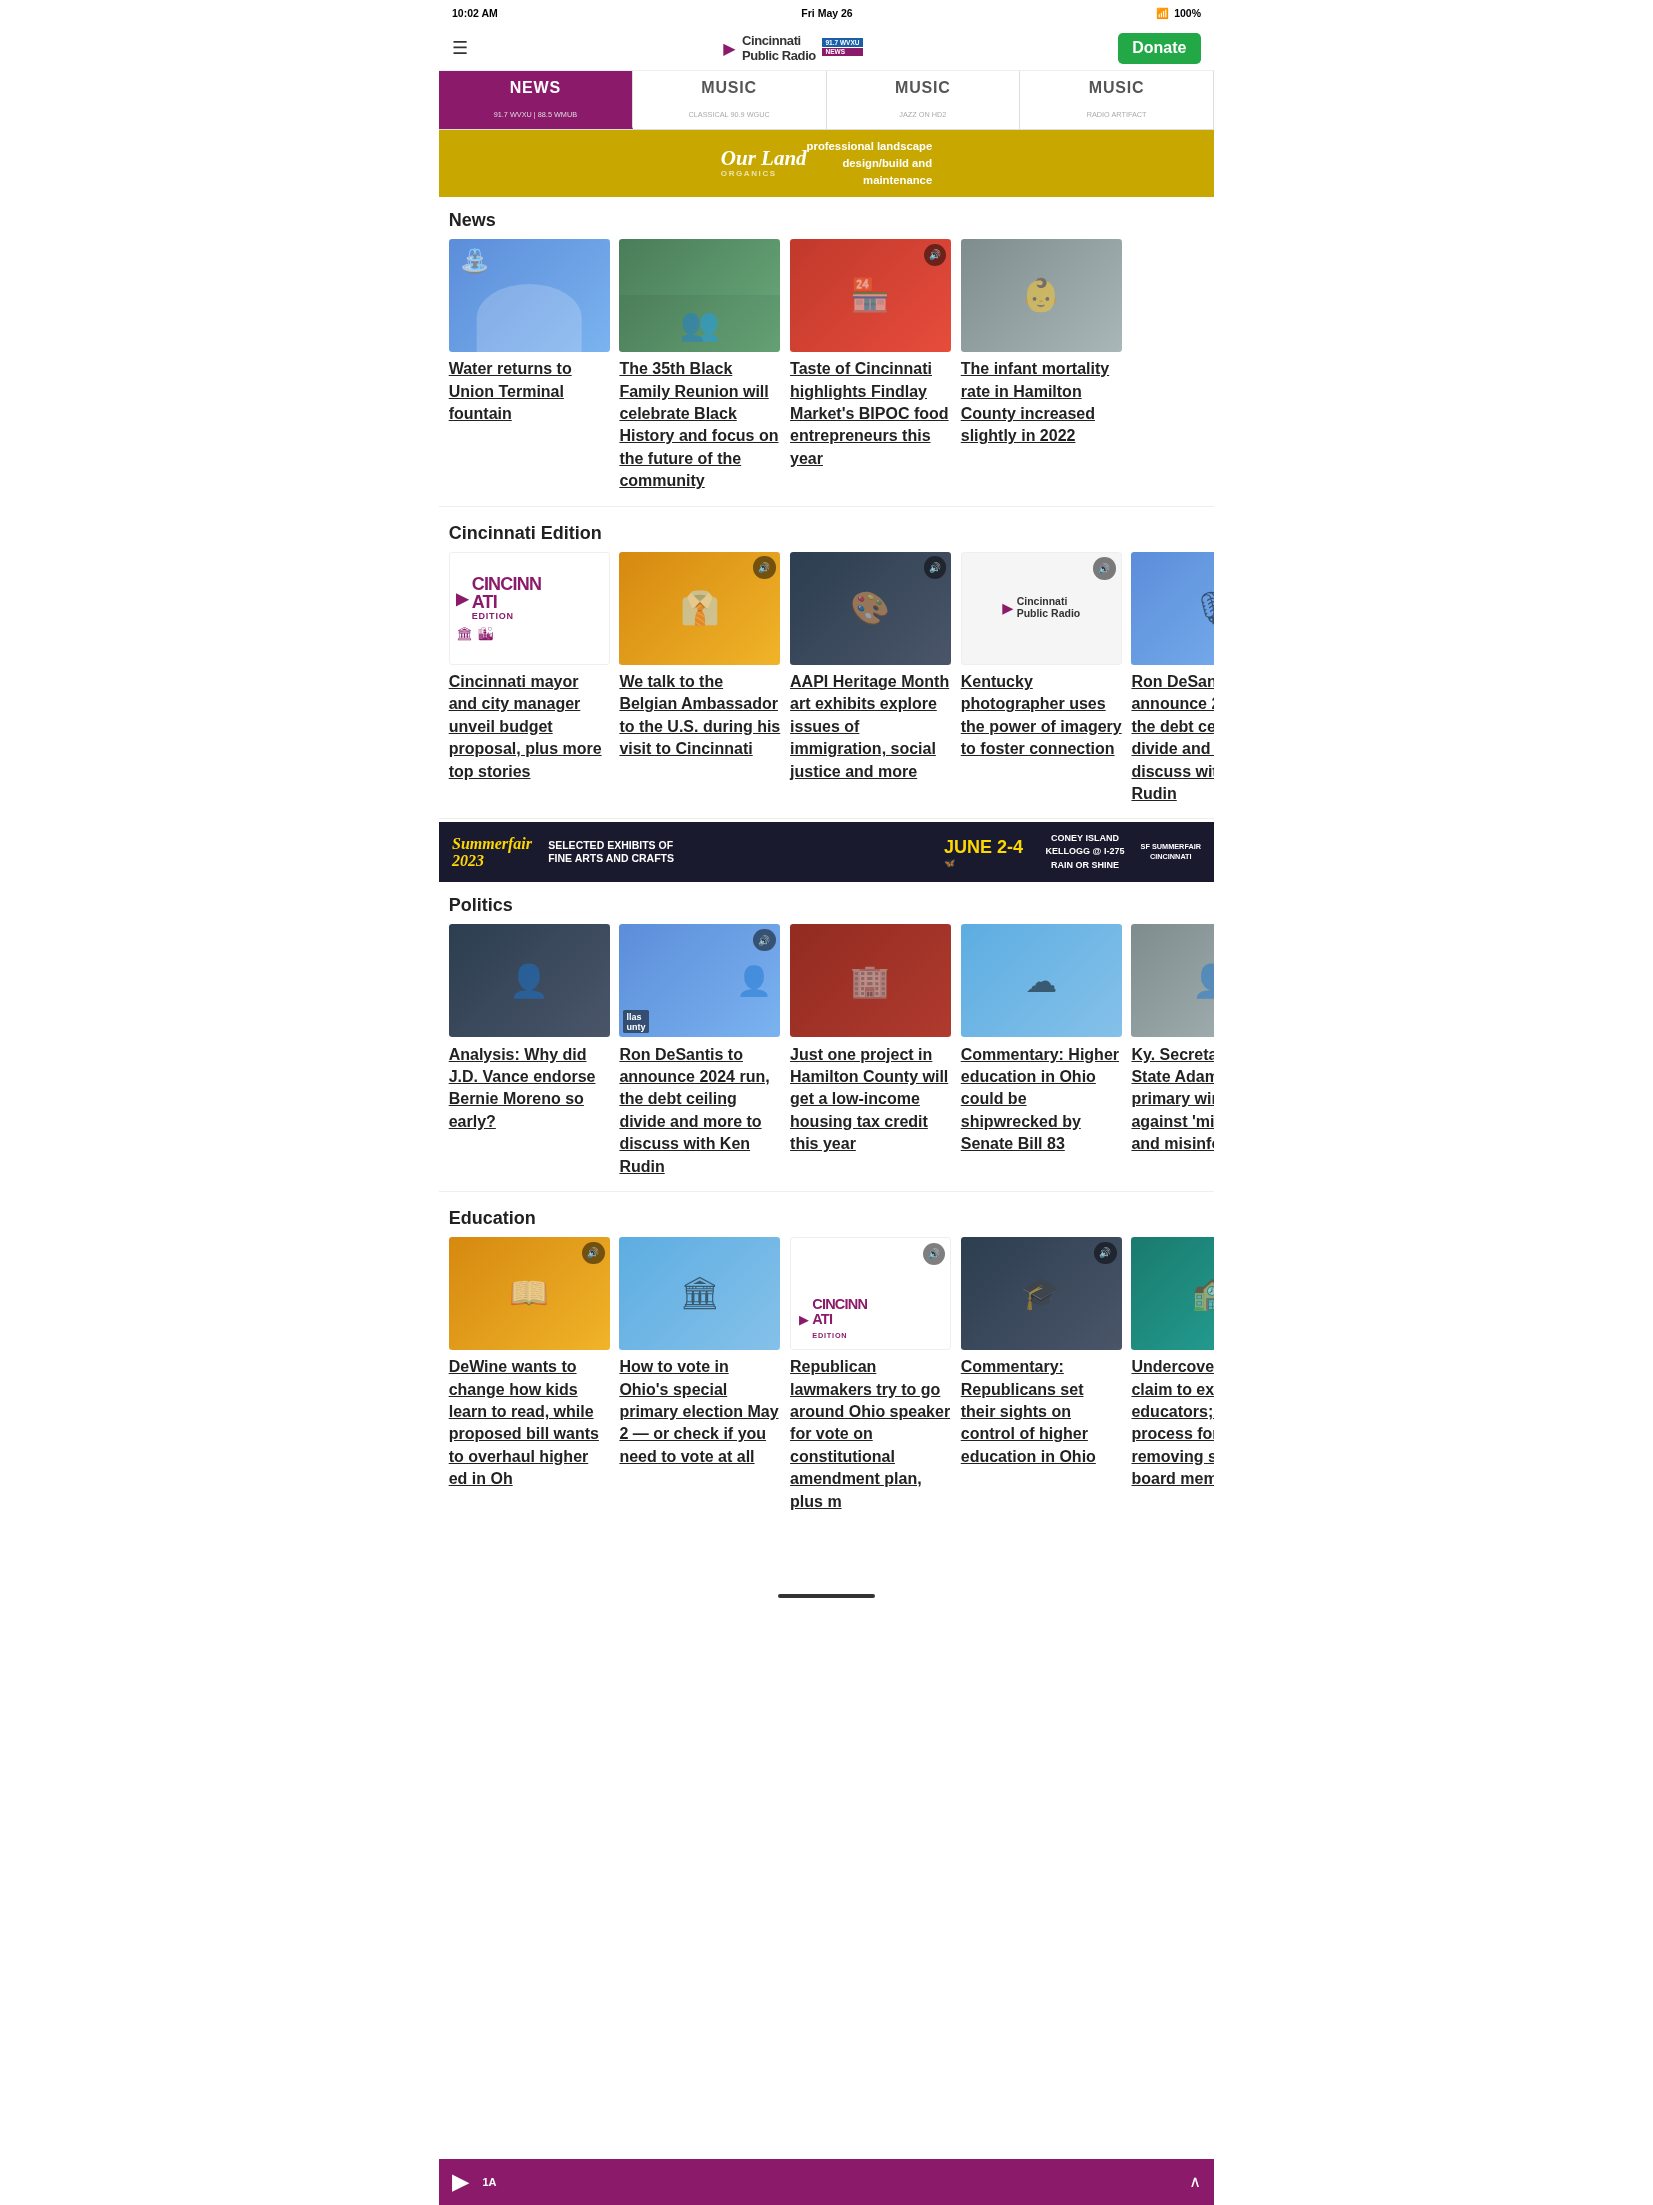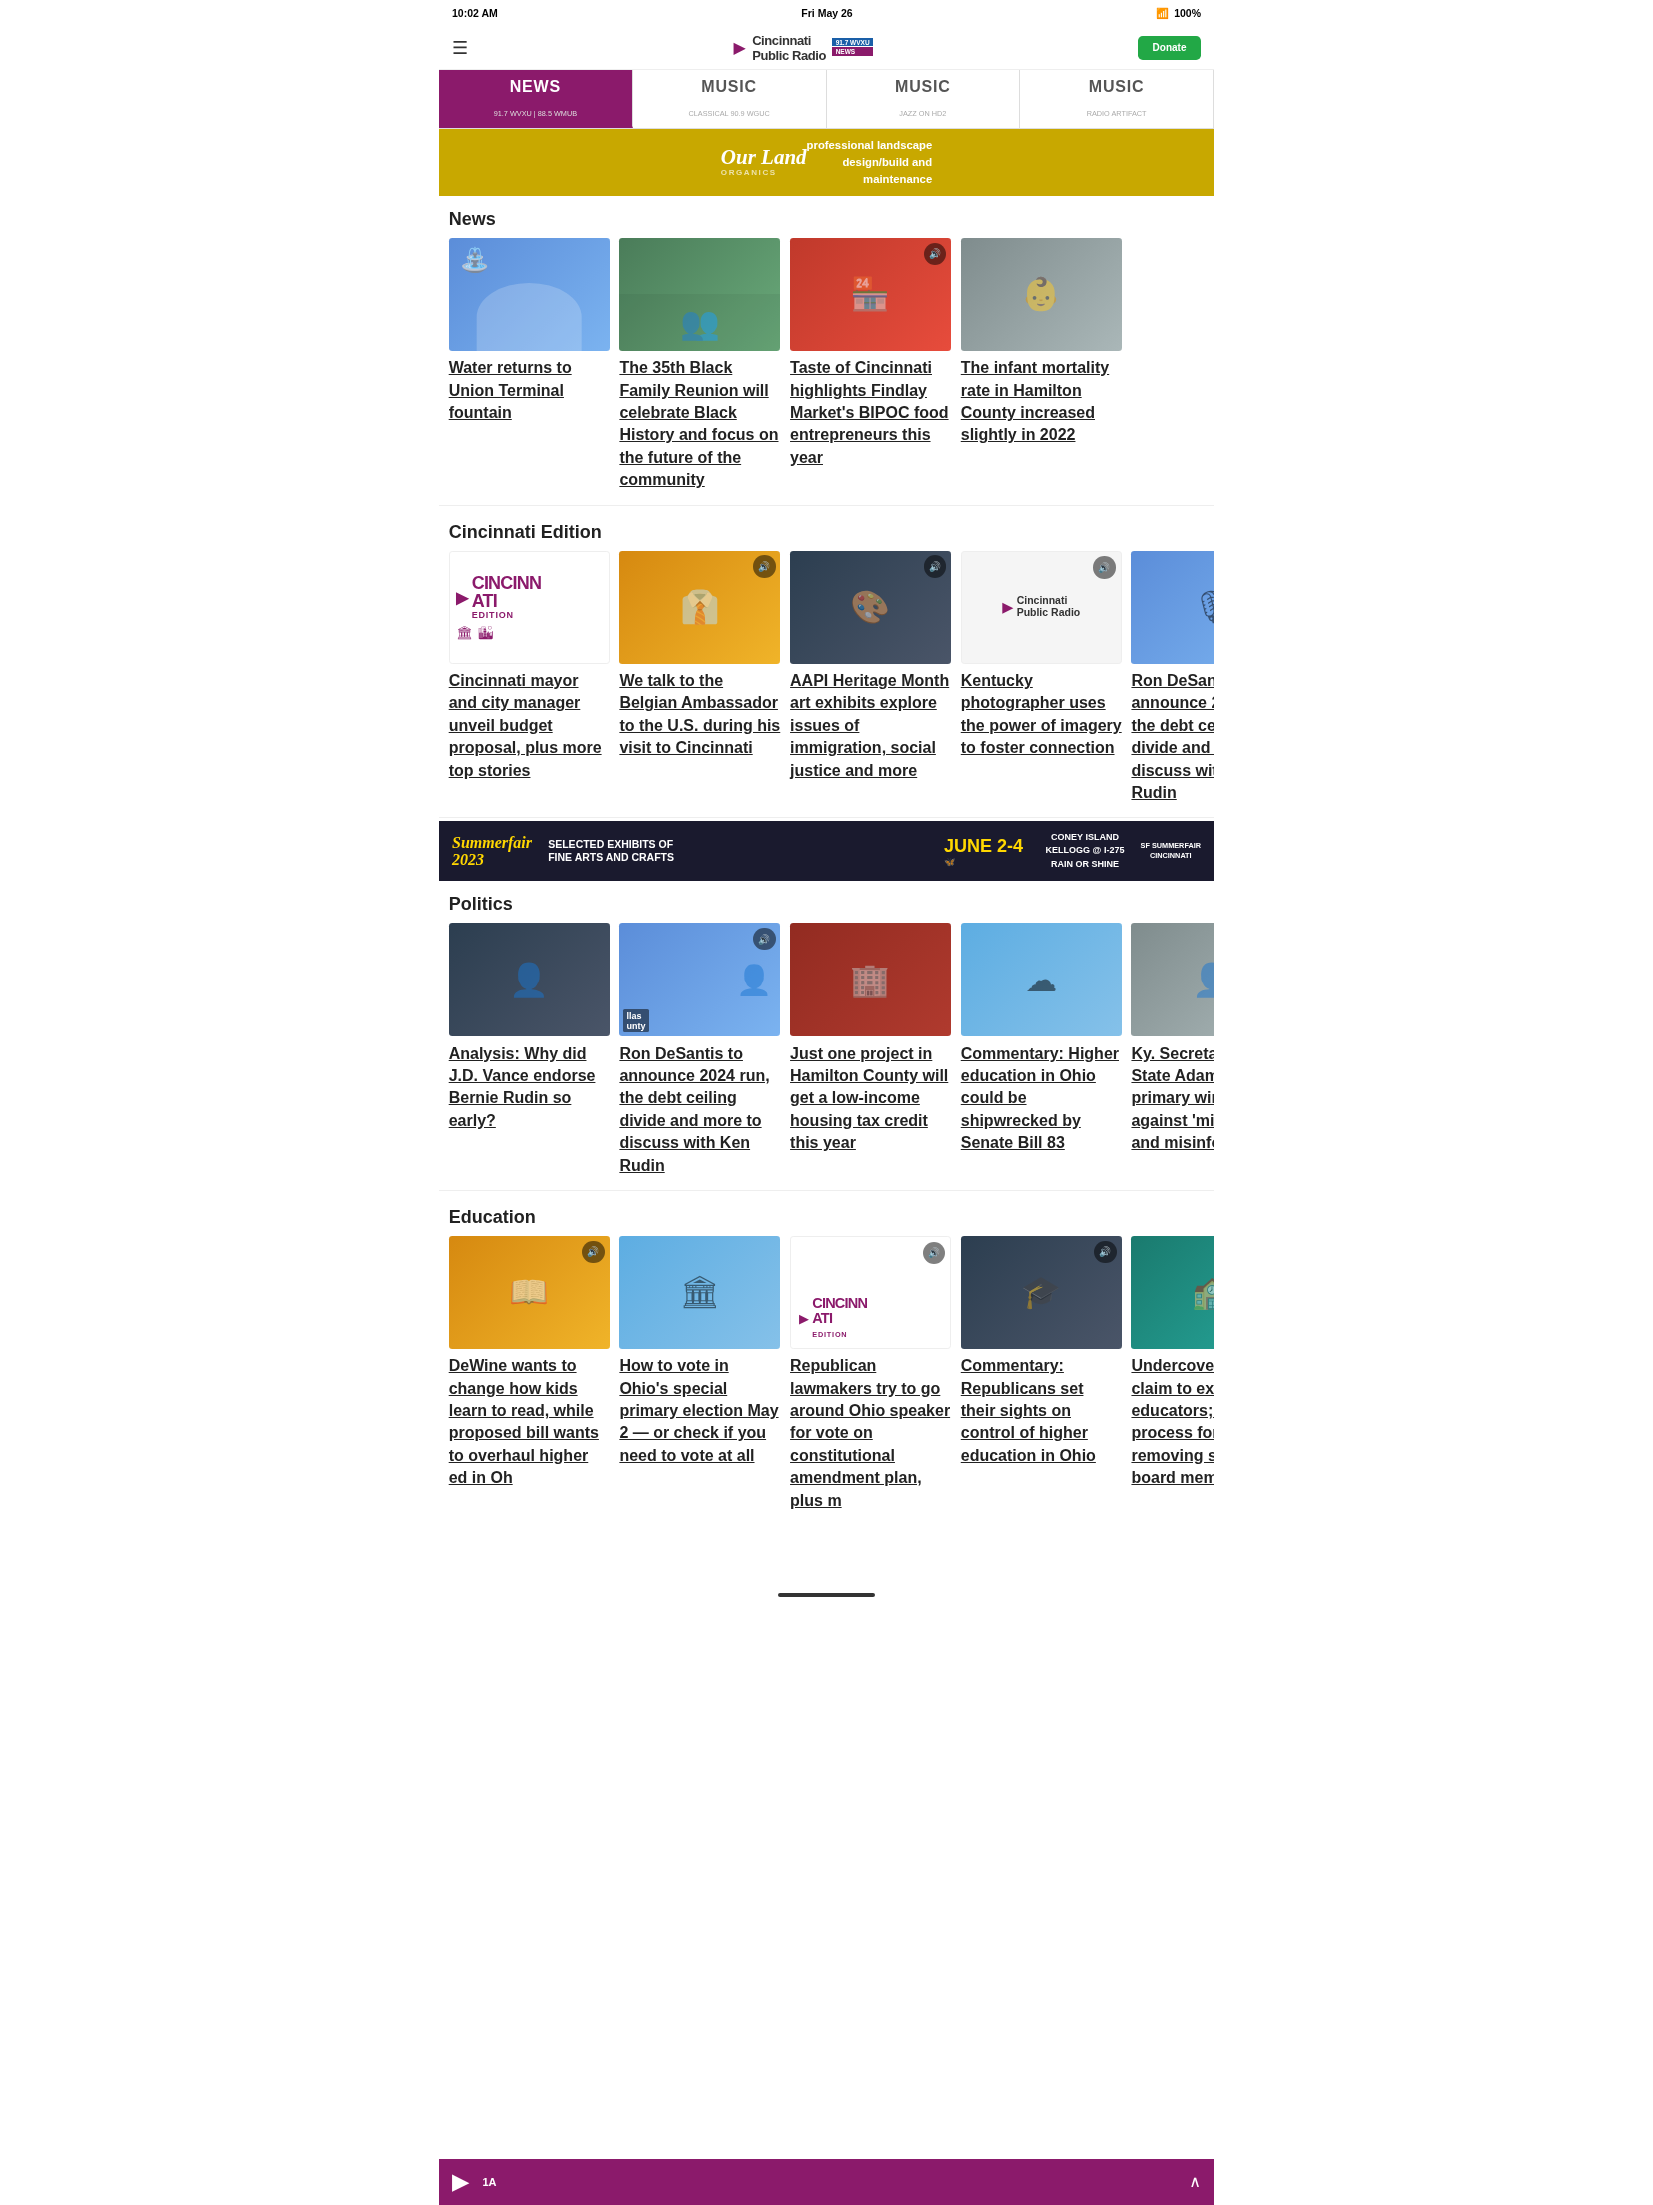--- a/index.html
+++ b/index.html
@@ -16,21 +16,21 @@
     
     .header {
       display: flex; align-items: center; justify-content: space-between;
       padding: 6.5px 13px; border-bottom: 0.8px solid #eee;
     }
     .header-logo { display: flex; align-items: center; gap: 3.2px; }
     .logo-main { display: flex; flex-direction: column; align-items: flex-end; }
     .logo-play { color: #8B1A6B; font-size: 16px; margin-right: 3.2px; }
     .donate-btn {
       background: #22a846; color: white; border: none; padding: 6.5px 14.5px;
-      font-size: 10px; font-weight: 600; border-radius: 4.8px; cursor: pointer;
+      font-size: 16px; font-weight: 600; border-radius: 4.8px; cursor: pointer;
     }
     .hamburger { font-size: 18px; cursor: pointer; color: #333; }
 
     
     .nav-tabs {
       display: flex; border-bottom: 1.6px solid #ddd; overflow-x: auto;
       scrollbar-width: none;
     }
     .nav-tabs::-webkit-scrollbar { display: none; }
     .nav-tab {
@@ -301,21 +301,21 @@
     </div>
   </div>
 
   <div class="section-header">Politics</div>
   <div class="news-scroll">
 
     <div class="news-card">
       <div class="news-card-img-placeholder img-dark">
         <div style="font-size:32px;opacity:0.5;">👤</div>
       </div>
-      <div class="news-card-title">Analysis: Why did J.D. Vance endorse Bernie Rudin so early?</div>
+      <div class="news-card-title">Analysis: Why did J.D. Vance endorse Bernie Moreno so early?</div>
     </div>
 
     <div class="news-card">
       <div class="news-card-img-placeholder img-blue">
         <div class="audio-icon">🔊</div>
         <div style="position:absolute;bottom:4px;left:4px;font-size:9px;color:white;font-weight:bold;background:rgba(0,0,0,0.5);padding:1.6px 3.2px;border-radius:1.6px;">llas<br>unty</div>
         <div style="font-size:29px;opacity:0.5;position:absolute;right:8px;">👤</div>
       </div>
       <div class="news-card-title">Ron DeSantis to announce 2024 run, the debt ceiling divide and more to discuss with Ken Rudin</div>
     </div>

